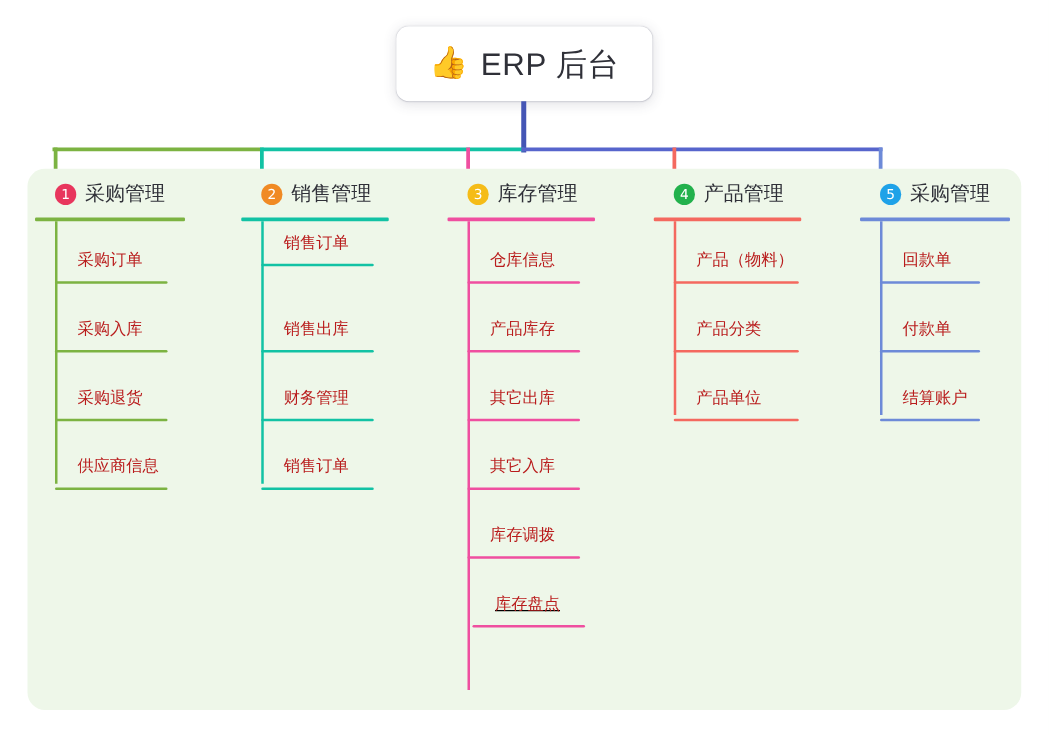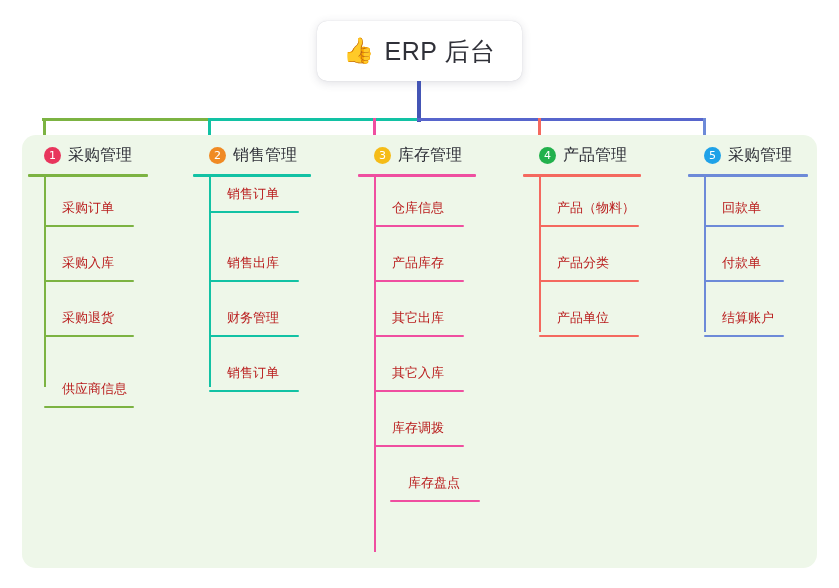--- a/index.html
+++ b/index.html
@@ -155,21 +155,21 @@
           <div class="leaf-rule" style="background: rgb(124, 179, 66); width: 90px; margin-left: -18px;"></div>
         </div>
         <div class="leaf" style="position: absolute; left: 0px; top: 77px;">
           <span class="leaf-label">采购入库</span>
           <div class="leaf-rule" style="background: rgb(124, 179, 66); width: 90px; margin-left: -18px;"></div>
         </div>
         <div class="leaf" style="position: absolute; left: 0px; top: 132px;">
           <span class="leaf-label">采购退货</span>
           <div class="leaf-rule" style="background: rgb(124, 179, 66); width: 90px; margin-left: -18px;"></div>
         </div>
-        <div class="leaf" style="position: absolute; left: 0px; top: 187px; margin-top: 16px;">
+        <div class="leaf" style="position: absolute; left: 0px; top: 187px;">
           <span class="leaf-label">供应商信息</span>
           <div class="leaf-rule" style="background: rgb(124, 179, 66); width: 90px; margin-left: -18px;"></div>
         </div>
       </div>
     </div>
     <div class="column" style="left: 193px; width: 165px;">
       <div class="col-head">
         <span class="badge" style="background: rgb(240, 138, 36);">2</span>
         <span class="col-title">销售管理</span>
       </div>
@@ -215,21 +215,21 @@
           <div class="leaf-rule" style="background: rgb(239, 79, 160); width: 90px; margin-left: -18px;"></div>
         </div>
         <div class="leaf" style="position: absolute; left: 0px; top: 187px;">
           <span class="leaf-label">其它入库</span>
           <div class="leaf-rule" style="background: rgb(239, 79, 160); width: 90px; margin-left: -18px;"></div>
         </div>
         <div class="leaf" style="position: absolute; left: 0px; top: 242px;">
           <span class="leaf-label">库存调拨</span>
           <div class="leaf-rule" style="background: rgb(239, 79, 160); width: 90px; margin-left: -18px;"></div>
         </div>
-        <div class="leaf" style="position: absolute; left: 16px; top: 297px;">
+        <div class="leaf" style="position: absolute; left: 4px; top: 297px; text-decoration: underline;">
           <span class="leaf-label">库存盘点</span>
           <div class="leaf-rule" style="background: rgb(239, 79, 160); width: 90px; margin-left: -18px;"></div>
         </div>
       </div>
     </div>
     <div class="column" style="left: 523px; width: 165px;">
       <div class="col-head">
         <span class="badge" style="background: rgb(34, 177, 76);">4</span>
         <span class="col-title">产品管理</span>
       </div>

